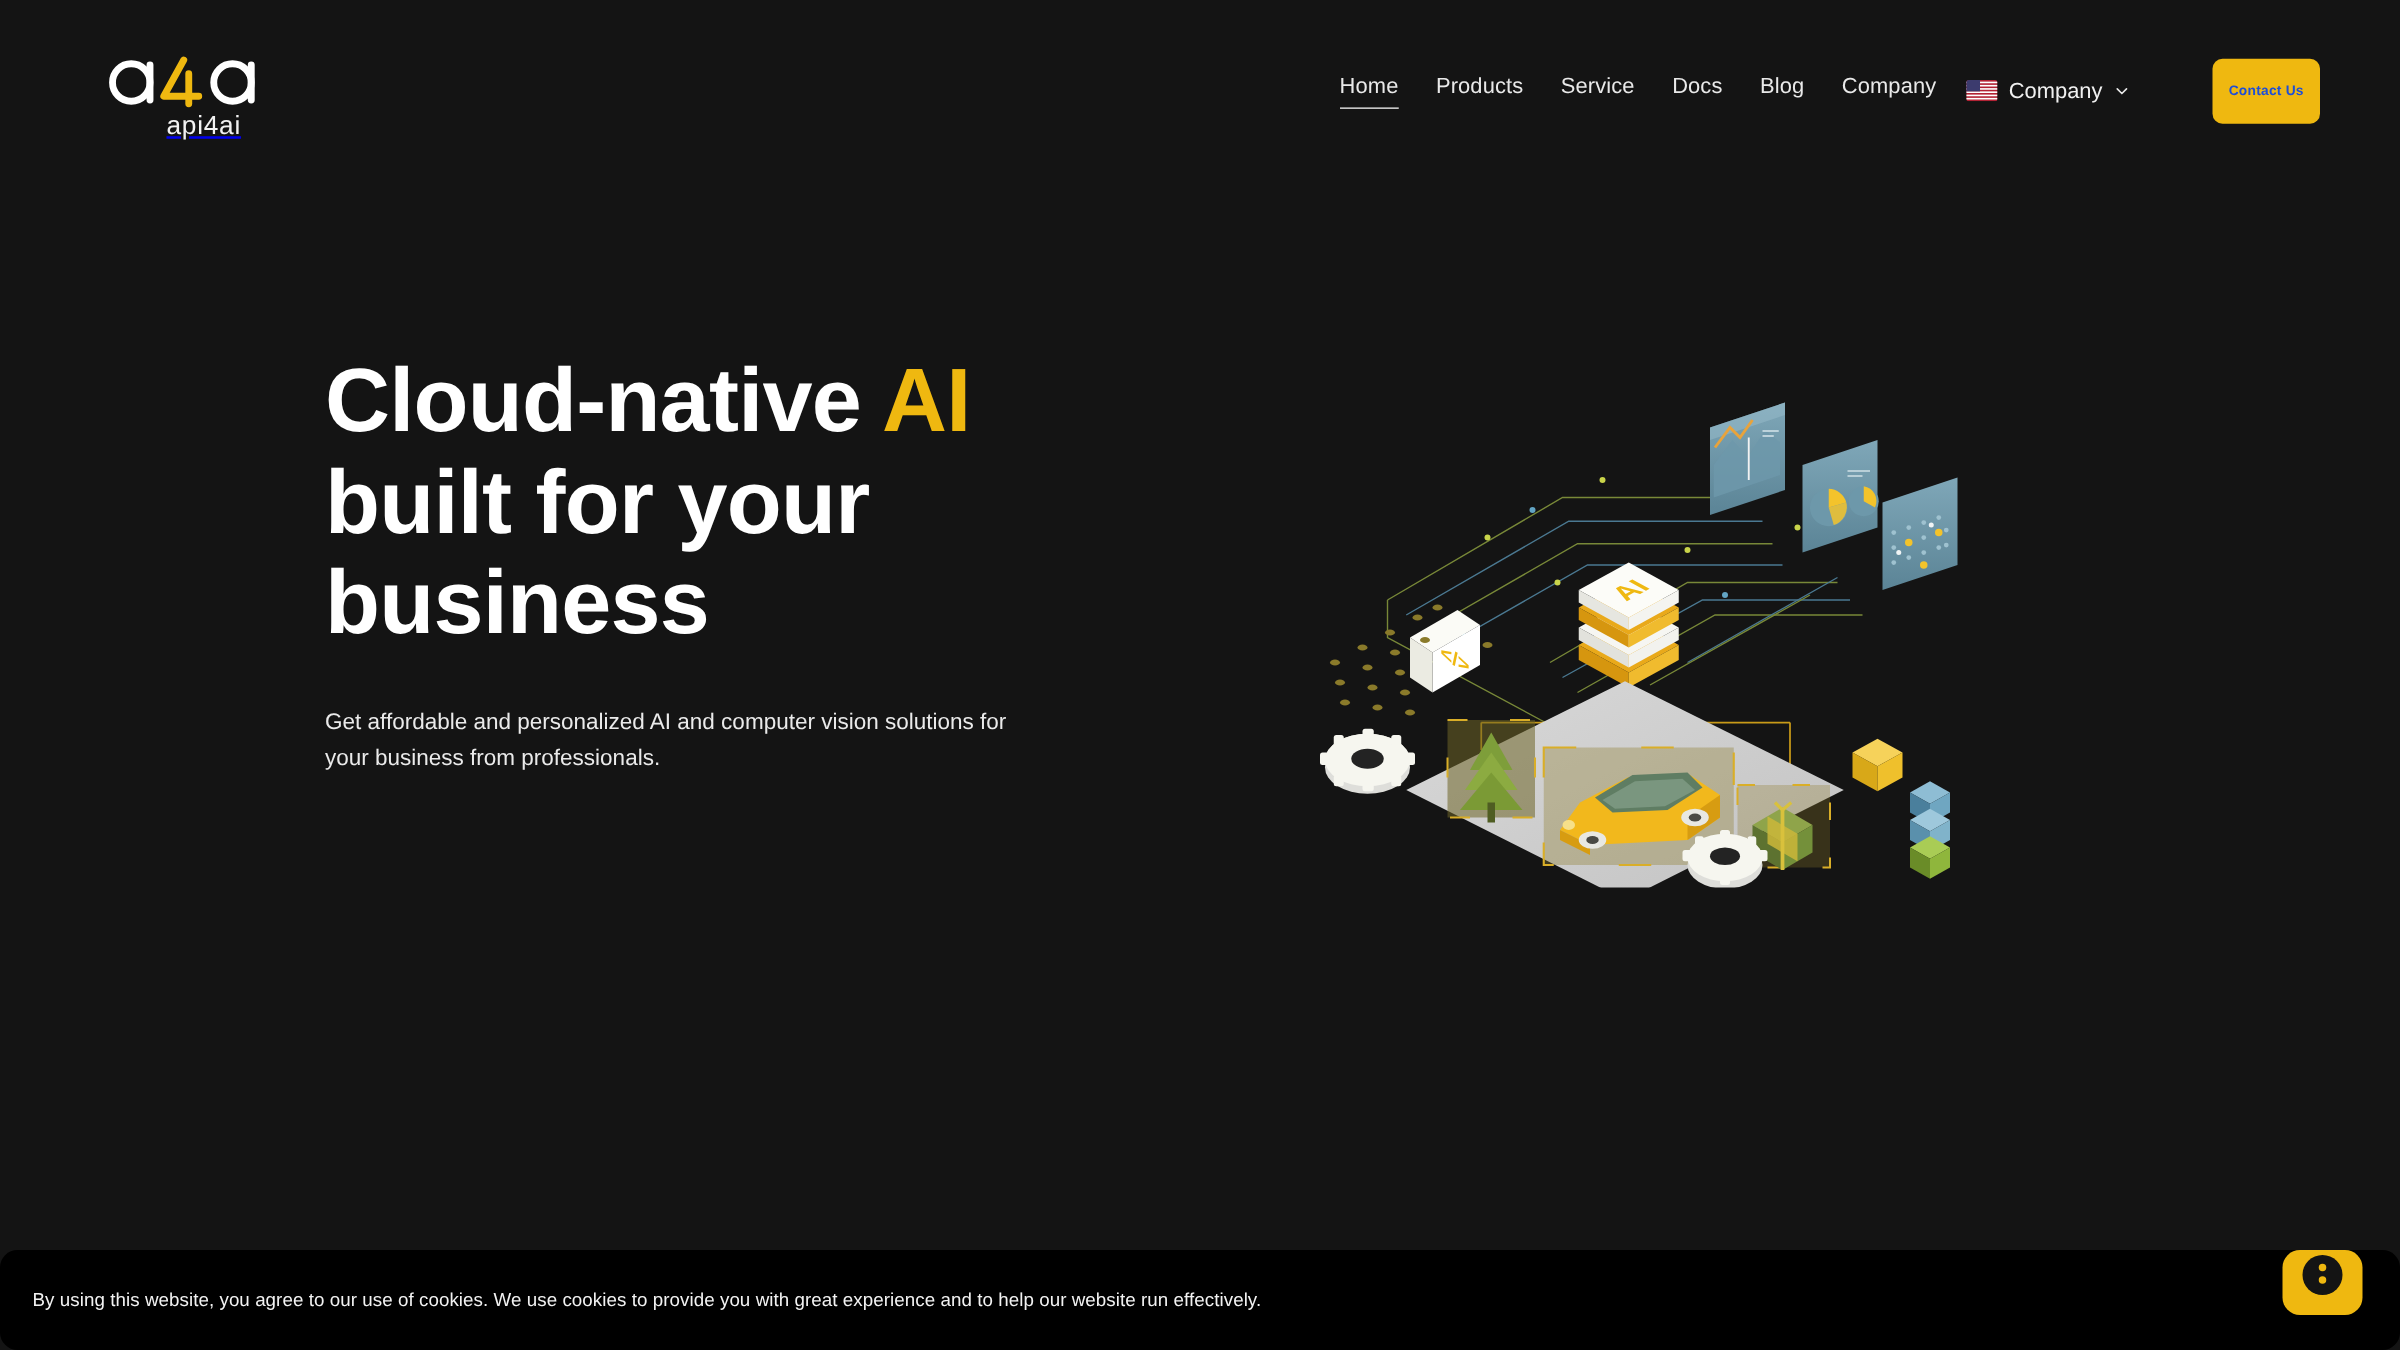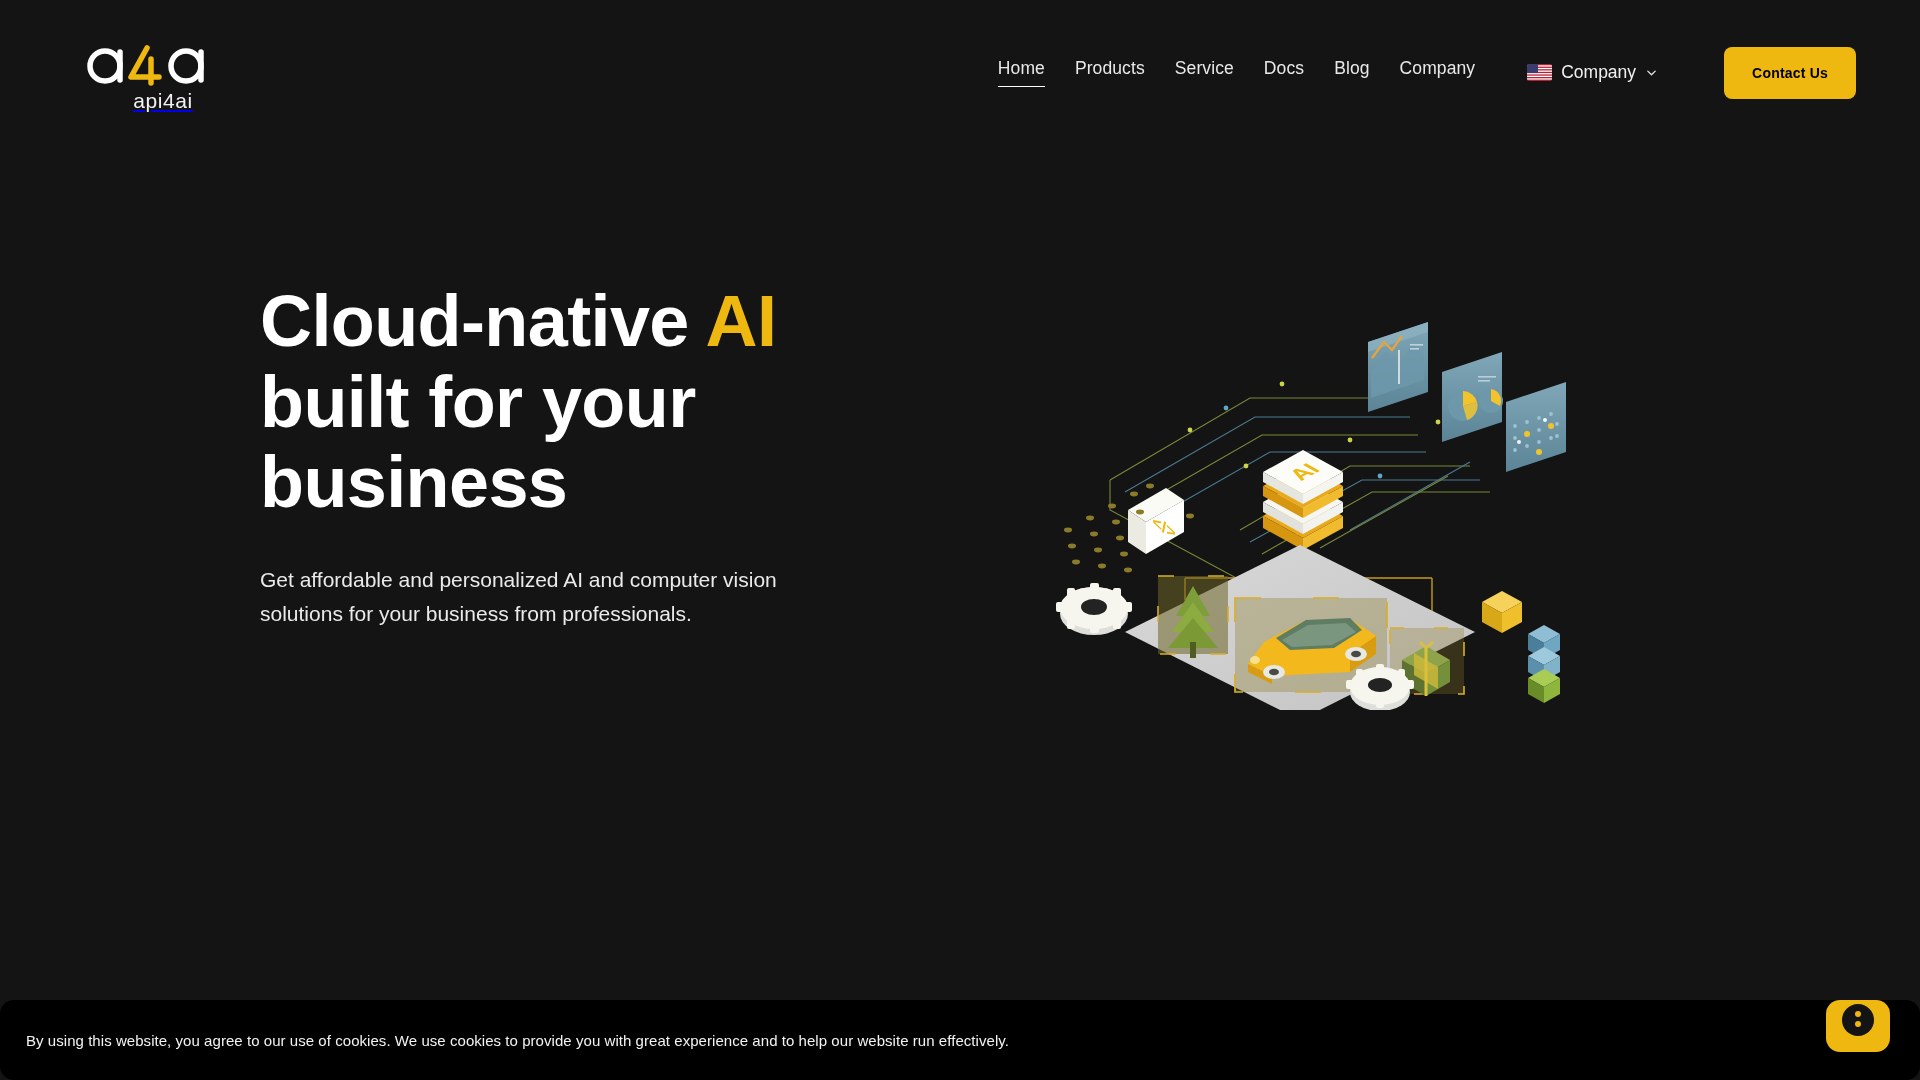--- a/index.html
+++ b/index.html
@@ -47,21 +47,21 @@
     font-weight: 400;
     margin-left: 32px;
   }
 
   .header-spacer { flex: 1; }
 
   .main-nav {
     display: flex;
     align-items: center;
     gap: 30px;
-    margin-right: 52px;
+    margin-right: 24px;
     justify-content: flex-end;
   }
   .nav-link {
     font-size: 17.5px;
     color: #e9e9e9;
     text-decoration: none;
     letter-spacing: 0.1px;
     padding-bottom: 7px;
     border-bottom: 1.6px solid transparent;
     white-space: nowrap;
@@ -83,27 +83,27 @@
     width: 25px; height: 17px;
     border-radius: 2px;
     display: block;
     flex: none;
   }
   .lang-label { font-size: 17.5px; color: #f0f0f0; }
   .chev { width: 13px; height: 13px; display: block; }
 
   .contact-btn {
     background: #EFB810;
-    color: #000000;
-    font-size: 14px;
+    color: #1d4ed8;
+    font-size: 11px;
     font-weight: 700;
     letter-spacing: 0.2px;
     border: none;
     border-radius: 8px;
-    padding: 0 28px;
+    padding: 0 13px;
     height: 52px;
     cursor: pointer;
     font-family: inherit;
     white-space: nowrap;
   }
 
   
   .hero {
     position: absolute;
     top: 145px; left: 0;
@@ -122,21 +122,21 @@
   .hero-title {
     font-size: 72px;
     line-height: 1.12;
     font-weight: 700;
     letter-spacing: -0.6px;
     color: #ffffff;
   }
   .hero-title .accent { color: #EFB810; }
   .hero-sub {
     margin-top: 40px;
-    font-size: 21px;
+    font-size: 18px;
     line-height: 1.62;
     color: #eaeaea;
     max-width: 560px;
     font-weight: 400;
   }
 
   .hero-art {
     position: absolute;
     left: 1050px;
     top: 135px;

